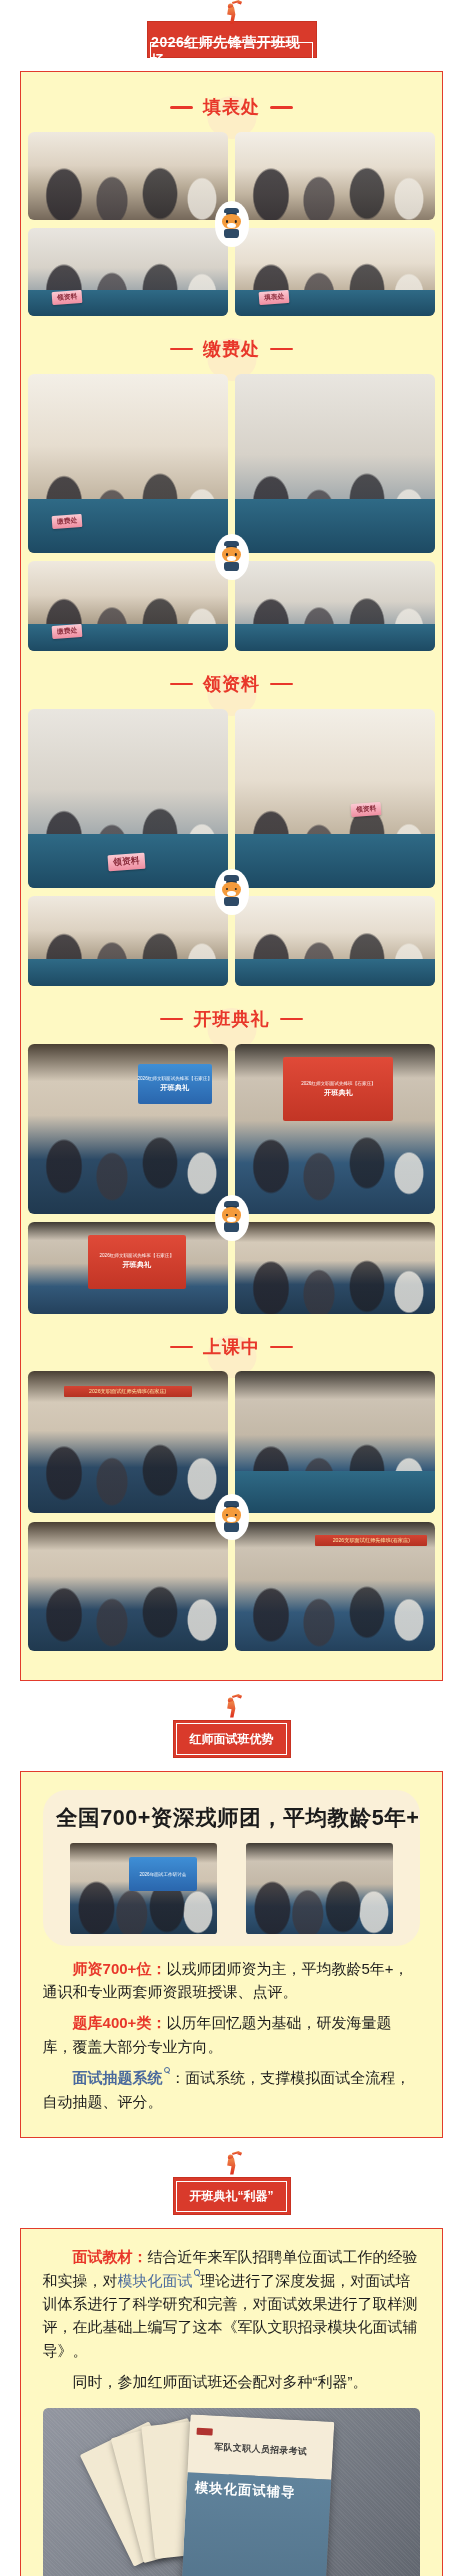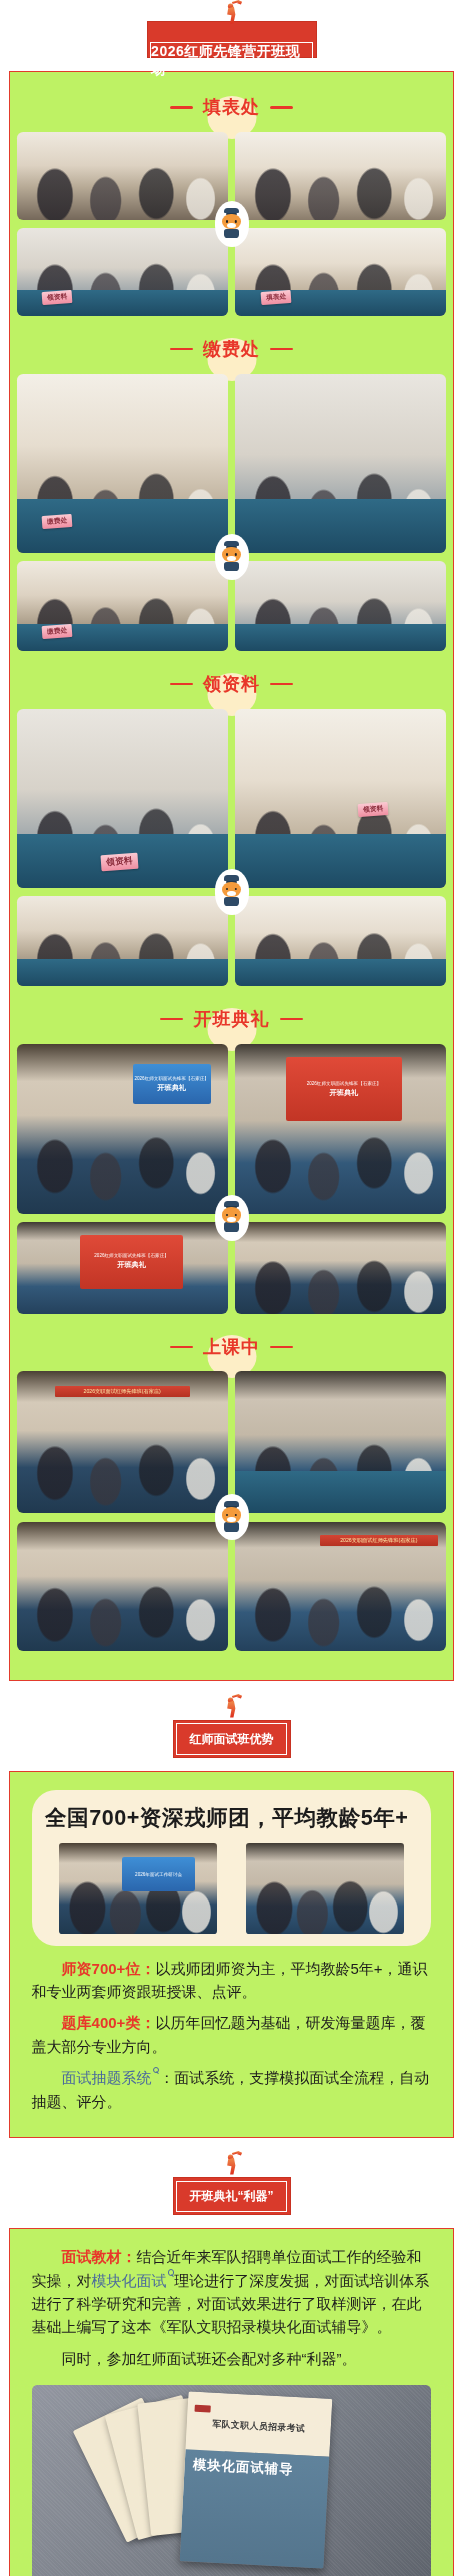--- a/index.html
+++ b/index.html
@@ -8,28 +8,28 @@
     background:#ffffff;
     font-family:"Liberation Sans","DejaVu Sans",sans-serif;
     color:#222;
   }
   
   .trumpeter{display:flex;justify-content:center;margin:0 auto;height:23px;}
   
   .banner{width:168px;height:35px;margin:-2.1px auto 13.4px;background:#d93a2b;border:0.5px solid #c83222;
     display:flex;align-items:center;justify-content:center;}
   .banner-in{width:calc(100% - 7.2px);height:calc(100% - 7.2px);border:1px solid #ffffff;
-    display:flex;align-items:flex-start;justify-content:center;margin-top:34px;}
+    display:flex;align-items:flex-end;justify-content:center;margin-top:34px;}
   .banner-in span{color:#fff;font-weight:bold;font-size:14px;letter-spacing:0.5px;}
   .redhead{width:116px;height:36px;margin:3.1px auto 12.4px;background:#d93a2b;border:0.5px solid #c83222;
     display:flex;align-items:center;justify-content:center;}
   .redhead-in{width:calc(100% - 6.2px);height:calc(100% - 6.2px);border:0.5px solid #fff;
     display:flex;align-items:center;justify-content:center;color:#fff;font-weight:bold;font-size:12px;}
   
-  .bigbox{margin:0 9px;border:1.5px solid #e23b2c;background:#bef264;}
+  .bigbox{margin:0 20px;border:1.5px solid #e23b2c;background:#fef9c3;}
   .photos-box{padding:17.5px 6.7px 29px;}
   .content-box{padding:16.5px 0 15.5px;}
   
   .sec{margin-bottom:15.5px;}
   .sec-h{position:relative;display:flex;align-items:center;justify-content:center;height:35px;margin-bottom:7.2px;}
   .sec-h .glow{position:absolute;left:50%;top:6.2px;transform:translateX(-50%);width:49px;height:43px;
     border-radius:50%;background:#fdeec6;z-index:0;}
   .sec-t{position:relative;z-index:1;color:#e8372a;font-size:18px;font-weight:bold;letter-spacing:1px;}
   .dash{position:relative;z-index:1;width:23px;height:2.6px;border-radius:1.5px;background:#e8372a;margin:0 10.3px;}
   
@@ -69,21 +69,21 @@
   .t-hat{width:15.5px;height:5.7px;background:#2e4a66;border-radius:3.6px 3.6px 1px 1px;margin-top:5.7px;position:relative;}
   .t-hat::after{content:"";position:absolute;left:2.1px;right:2.1px;bottom:-1.5px;height:2.1px;background:#22394f;border-radius:1px;}
   .t-face{width:18.5px;height:15.5px;background:#f49b3c;border-radius:48% 48% 46% 46%;margin-top:0.5px;position:relative;}
   .t-face::before{content:"";position:absolute;left:3.6px;top:6.2px;width:2.6px;height:2.6px;border-radius:50%;background:#222;
     box-shadow:8.8px 0 0 #222;}
   .t-face::after{content:"";position:absolute;left:5.2px;bottom:1px;width:8.2px;height:5.2px;border-radius:50%;background:#fff;}
   .t-body{width:15.5px;height:9.3px;background:#2e4a66;border-radius:2.6px 2.6px 3.6px 3.6px;margin-top:-0.5px;}
   
   .para{margin:0 21.6px 8.2px;font-size:15px;line-height:1.56;color:#1d1d1d;text-indent:2em;}
   .red-b{color:#e8372a;font-weight:bold;}
-  .blue-b{color:#4a6a9d;font-weight:normal;text-align:right;}
+  .blue-b{color:#4a6a9d;font-weight:bold;text-align:right;}
   a.bluelink{color:#4a6a9d;text-decoration:none;}
   sup.mag{display:inline-block;position:relative;width:6.7px;height:6.7px;margin:0 0.5px 4.1px 0.5px;}
   sup.mag::before{content:"";position:absolute;left:0.5px;top:0.5px;width:4.1px;height:4.1px;border:1px solid #4a6a9d;border-radius:50%;}
   sup.mag::after{content:"";position:absolute;right:0;bottom:0;width:2.6px;height:1px;background:#4a6a9d;transform:rotate(45deg);}
   
   .cream{margin:2.1px 21.6px 10.3px;background:#faf0d8;padding:12.4px 13.4px;border-radius:24px;}
   .highlight{font-size:21.6px;font-weight:bold;color:#1c1c1c;letter-spacing:0.5px;white-space:nowrap;}
   .adv-photos{display:flex;gap:29px;margin-top:11.3px;padding:0 14.4px;}
   .adv-photos .ph{height:91px;border-radius:3.1px;}
   

